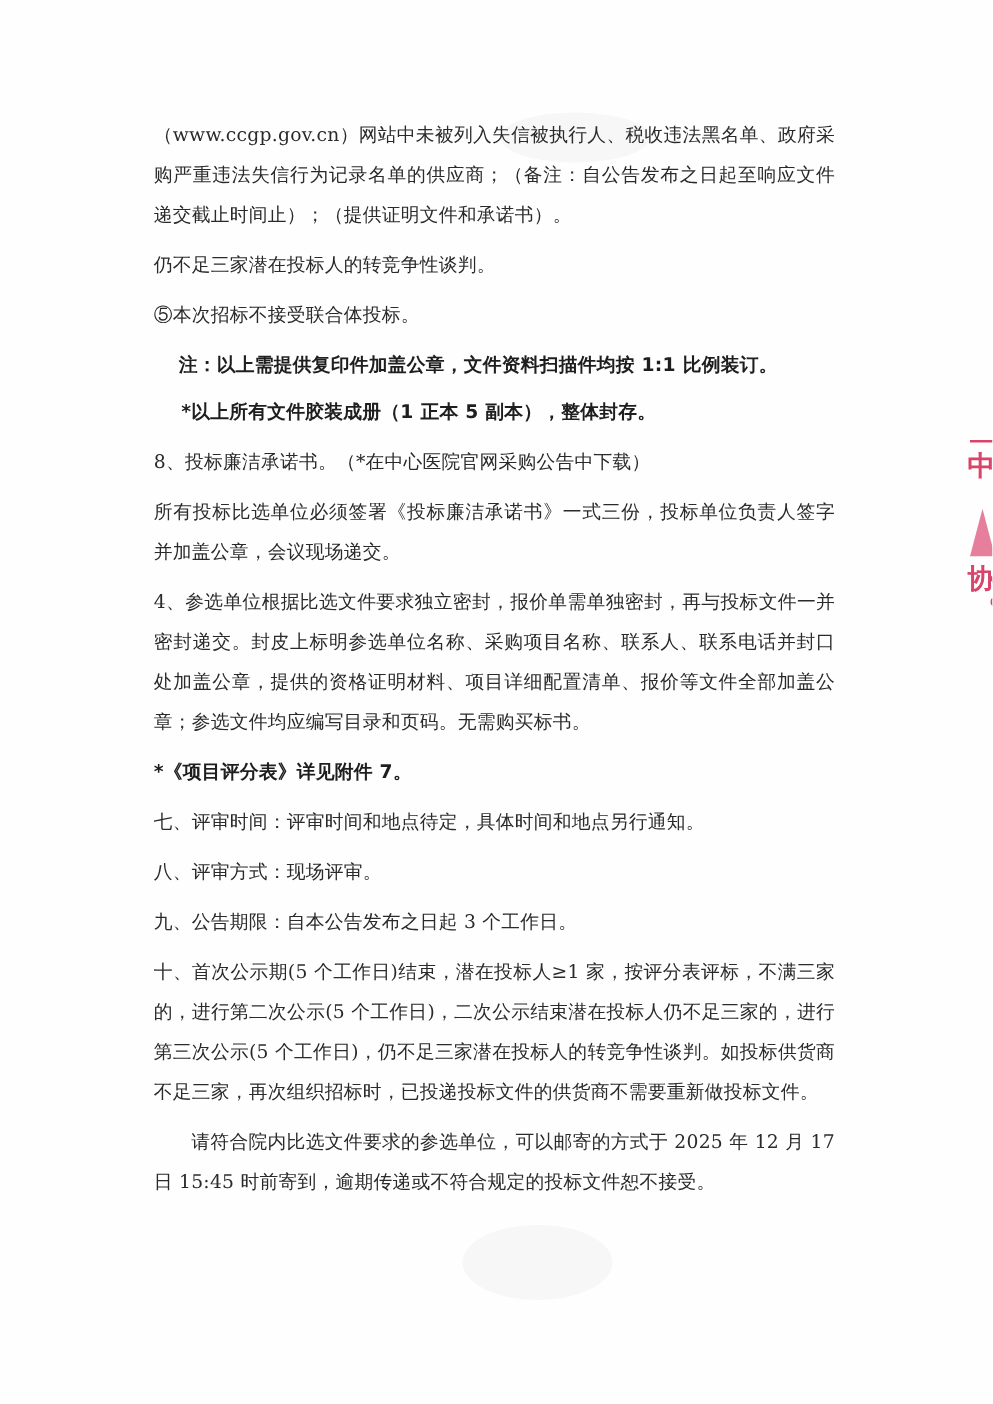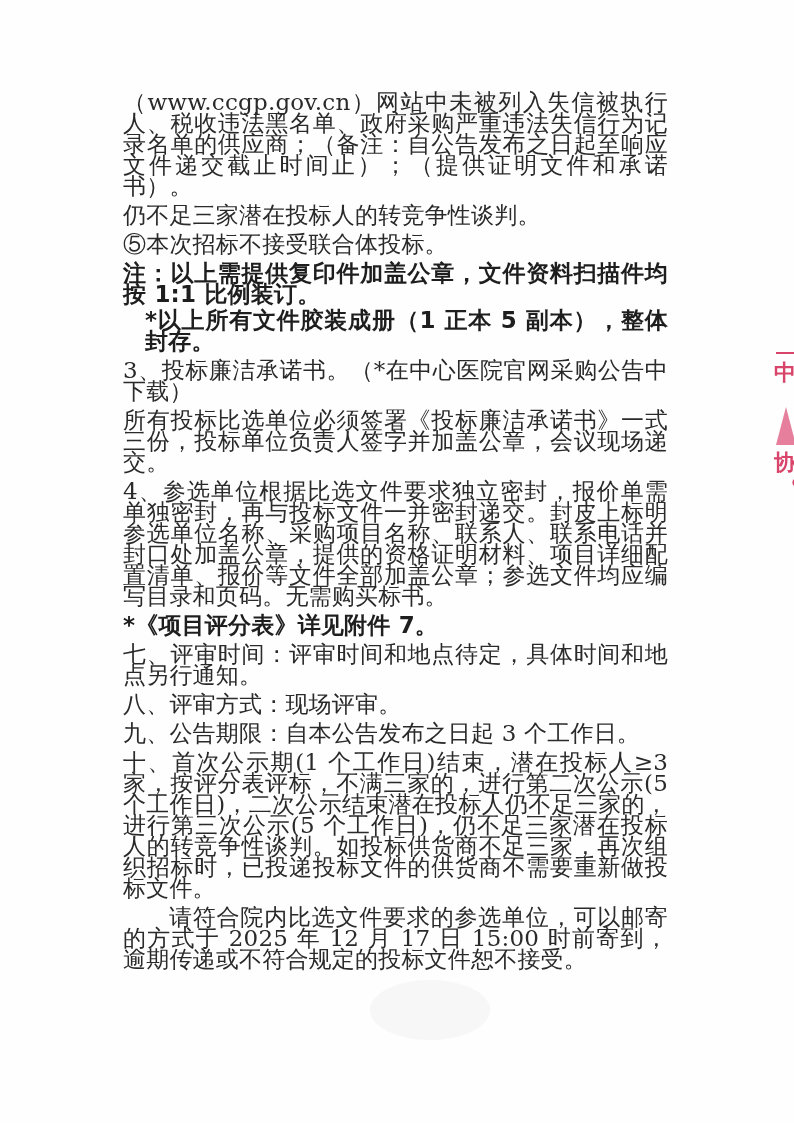--- a/index.html
+++ b/index.html
@@ -4,22 +4,22 @@
 <style>
   html, body { margin:0; padding:0; }
   body {
     width:794px; height:1123px; overflow:hidden; position:relative;
     background:#fdfdfd;
     font-family:"DejaVu Serif","Liberation Serif",serif;
     color:#2a2a2a;
   }
   .page { position:absolute; left:0; top:0; width:794px; height:1123px; background:#fefefe; }
   .content { position:absolute; left:123px; top:92px; width:545px; }
-  .p { font-size:23px; line-height:21px; margin:0 0 8px 0; letter-spacing:0.2px; text-align:justify; }
-  .p.tight { margin-bottom:5px; }
+  .p { font-size:15px; line-height:32px; margin:0 0 8px 0; letter-spacing:0.2px; text-align:justify; }
+  .p.tight { margin-bottom:5px;margin-left:20px; }
   .bold { font-weight:bold; font-family:"DejaVu Sans","Liberation Sans",sans-serif; color:#1e1e1e; }
   .indent { text-indent:2em; }
   .subindent { padding-left:22px; }
   .stamp { position:absolute; right:0; top:352px; width:26px; height:148px; overflow:hidden; }
   .stamp .ch { position:absolute; left:6px; color:#d8446a; font-size:22px; font-family:"DejaVu Sans",sans-serif; font-weight:bold; }
   .stamp .bar { position:absolute; left:8px; top:0; width:20px; height:2px; background:#d8446a; }
   .stamp .star { position:absolute; left:8px; top:55px; width:0; height:0; border-left:10px solid transparent; border-right:10px solid transparent; border-bottom:38px solid #e0698a; opacity:0.85; }
   .stamp .yr { position:absolute; left:8px; top:126px; color:#d8446a; font-size:9px; font-family:"DejaVu Sans",sans-serif; font-weight:bold;padding-left:16px; }
   .smudge { position:absolute; background:#f1f1f1; opacity:0.6; border-radius:50%; }
 </style>
@@ -29,29 +29,29 @@
 <div class="page">
   <div class="smudge" style="left:400px;top:90px;width:120px;height:40px;"></div>
   <div class="smudge" style="left:370px;top:980px;width:120px;height:60px;"></div>
 
   <div class="content">
     <p class="p">（www.ccgp.gov.cn）网站中未被列入失信被执行人、税收违法黑名单、政府采购严重违法失信行为记录名单的供应商；（备注：自公告发布之日起至响应文件递交截止时间止）；（提供证明文件和承诺书）。</p>
     <p class="p">仍不足三家潜在投标人的转竞争性谈判。</p>
     <p class="p">⑤本次招标不接受联合体投标。</p>
     <p class="p tight bold">注：以上需提供复印件加盖公章，文件资料扫描件均按 1:1 比例装订。</p>
     <p class="p bold subindent">*以上所有文件胶装成册（1 正本 5 副本），整体封存。</p>
-    <p class="p">3、投标廉洁承诺书。（*在中心医院官网采购公告中下载）</p>
+    <p class="p">8、投标廉洁承诺书。（*在中心医院官网采购公告中下载）</p>
     <p class="p">所有投标比选单位必须签署《投标廉洁承诺书》一式三份，投标单位负责人签字并加盖公章，会议现场递交。</p>
     <p class="p">4、参选单位根据比选文件要求独立密封，报价单需单独密封，再与投标文件一并密封递交。封皮上标明参选单位名称、采购项目名称、联系人、联系电话并封口处加盖公章，提供的资格证明材料、项目详细配置清单、报价等文件全部加盖公章；参选文件均应编写目录和页码。无需购买标书。</p>
     <p class="p bold">*《项目评分表》详见附件 7。</p>
     <p class="p">七、评审时间：评审时间和地点待定，具体时间和地点另行通知。</p>
     <p class="p">八、评审方式：现场评审。</p>
     <p class="p">九、公告期限：自本公告发布之日起 3 个工作日。</p>
-    <p class="p">十、首次公示期(1 个工作日)结束，潜在投标人≥3 家，按评分表评标，不满三家的，进行第二次公示(5 个工作日)，二次公示结束潜在投标人仍不足三家的，进行第三次公示(5 个工作日)，仍不足三家潜在投标人的转竞争性谈判。如投标供货商不足三家，再次组织招标时，已投递投标文件的供货商不需要重新做投标文件。</p>
-    <p class="p indent">请符合院内比选文件要求的参选单位，可以邮寄的方式于 2025 年 12 月 17 日 15:00 时前寄到，逾期传递或不符合规定的投标文件恕不接受。</p>
+    <p class="p">十、首次公示期(5 个工作日)结束，潜在投标人≥1 家，按评分表评标，不满三家的，进行第二次公示(5 个工作日)，二次公示结束潜在投标人仍不足三家的，进行第三次公示(5 个工作日)，仍不足三家潜在投标人的转竞争性谈判。如投标供货商不足三家，再次组织招标时，已投递投标文件的供货商不需要重新做投标文件。</p>
+    <p class="p indent">请符合院内比选文件要求的参选单位，可以邮寄的方式于 2025 年 12 月 17 日 15:45 时前寄到，逾期传递或不符合规定的投标文件恕不接受。</p>
   </div>
 
   <div class="stamp">
     <div class="bar"></div>
     <span class="ch" style="top:6px;">中</span>
     <div class="star"></div>
     <span class="ch" style="top:96px;">协</span>
     <span class="yr">02</span>
   </div>
 </div>

